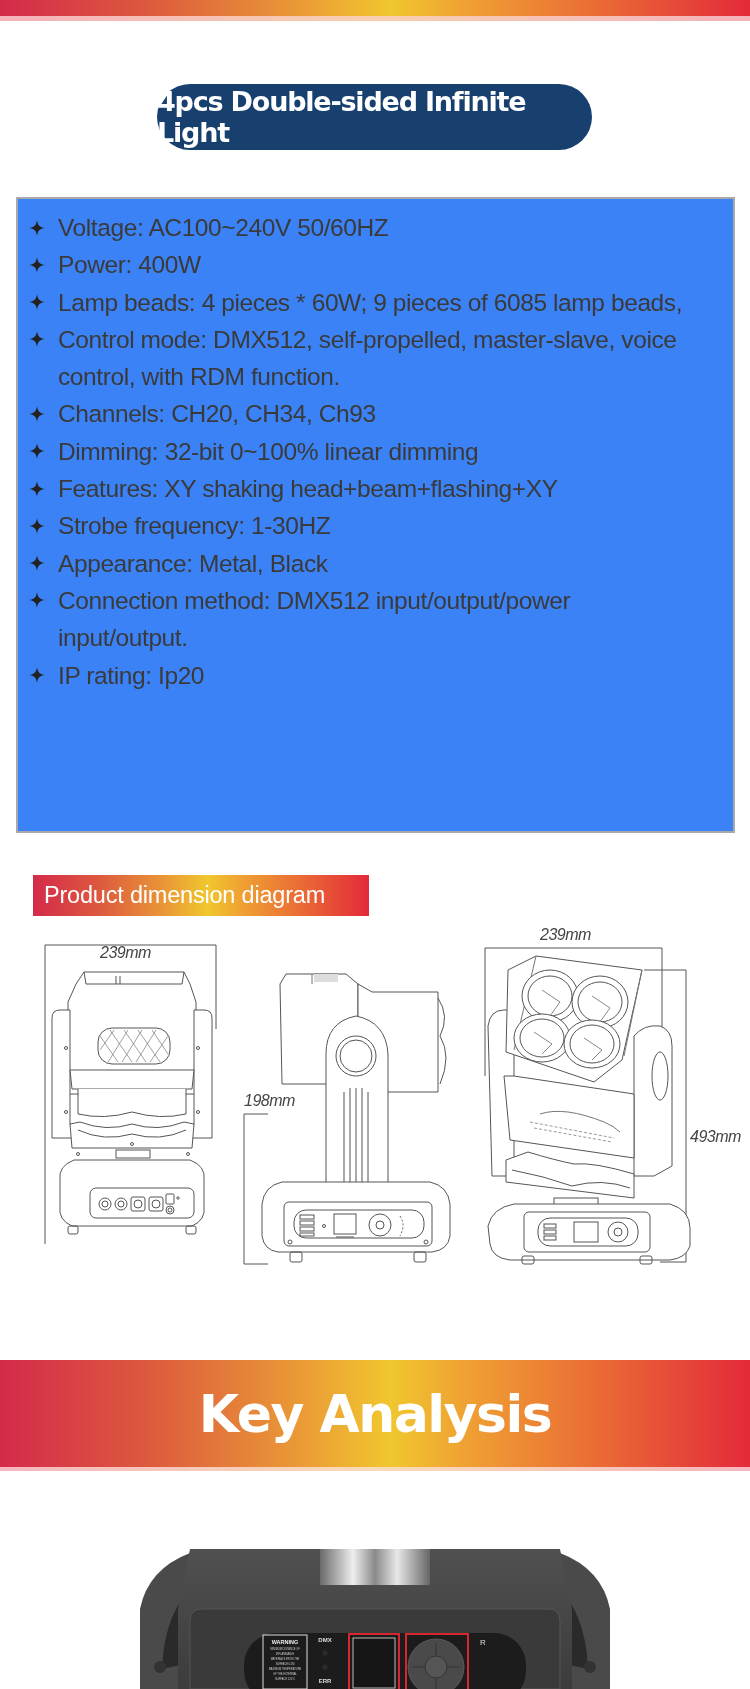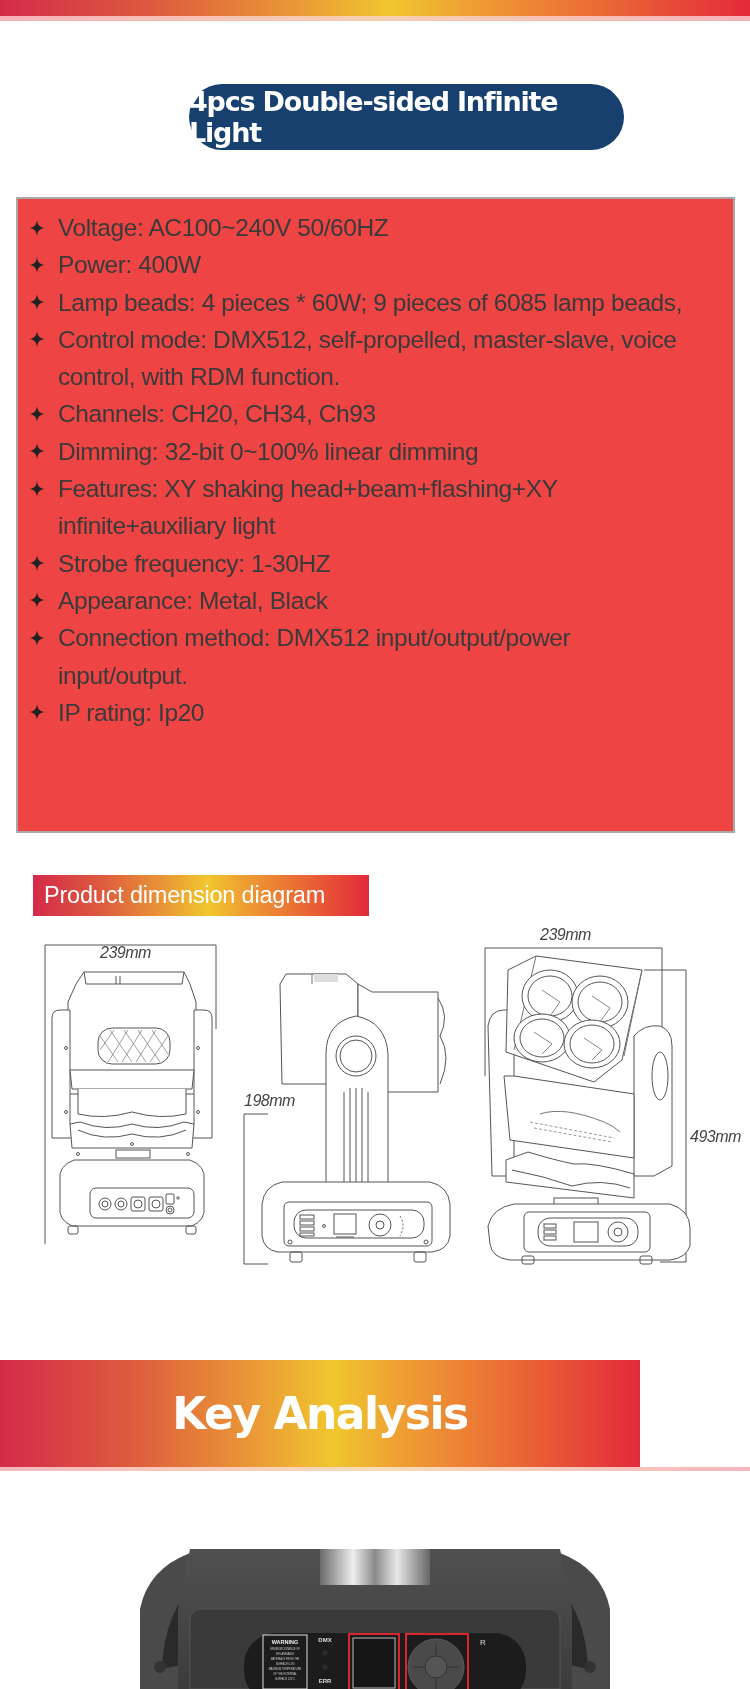--- a/index.html
+++ b/index.html
@@ -14,27 +14,27 @@
   .top-bar { position: absolute; left: 0; top: 0; width: 750px; height: 16px; }
   .top-bar-fade { position: absolute; left: 0; top: 16px; width: 750px; height: 5px;
     background: linear-gradient(90deg, #f3a4ad 0%, #f7c6a2 50%, #f3a4ad 100%); opacity: .85; }
 
   
   .title-pill {
     position: absolute; left: 157px; top: 84px; width: 435px; height: 66px;
     background: #17406f; border-radius: 33px;
     display: flex; align-items: center; justify-content: center;
     color: #fff; font-family: "DejaVu Sans", sans-serif; font-weight: bold;
-    font-size: 27px; letter-spacing: -1.2px; margin-left: 32px;
+    font-size: 27px; letter-spacing: -1.2px;
   }
 
   
   .spec-box {
     position: absolute; left: 16px; top: 197px; width: 719px; height: 636px;
-    border: 2px solid #a9a9a9; background: #ef4444;
+    border: 2px solid #a9a9a9; background: #3b82f6;
   }
   .spec-list { list-style: none; position: absolute; left: 0; top: 10px; width: 100%; }
   .spec-item {
     position: relative; padding-left: 40px; padding-right: 10px;
     font-family: "Liberation Sans Narrow", "Liberation Sans", sans-serif;
     font-size: 24.5px; line-height: 37.3px; color: #3a3a3a; letter-spacing: -0.4px;
   }
   .spec-item .bullet {
     position: absolute; left: 9px; top: 0; width: 20px; height: 37px;
     display: flex; align-items: center; justify-content: center; color: #222;
@@ -47,24 +47,24 @@
     display: flex; align-items: center; padding-left: 11px;
     color: #fff; font-size: 23.5px; font-family: "Liberation Sans", sans-serif; letter-spacing: -0.2px;
   }
 
   
   .drawing { position: absolute; }
   .dim-label { position: absolute; font-size: 16px; color: #444; font-family: "Liberation Sans", sans-serif; letter-spacing: -0.5px; font-style: italic; }
 
   
   .ka-banner {
-    position: absolute; left: 0; top: 1360px; width: 640px; height: 107px;
+    position: absolute; left: 0; top: 1360px; width: 750px; height: 107px;
     display: flex; align-items: center; justify-content: center;
     color: #fff; font-family: "DejaVu Sans", sans-serif; font-weight: bold;
-    font-size: 44px; letter-spacing: -1.5px;
+    font-size: 52px; letter-spacing: -1.5px;
   }
   .ka-fade { position: absolute; left: 0; top: 1467px; width: 750px; height: 4px;
     background: linear-gradient(90deg, #f3a4ad 0%, #f7d3a5 50%, #f3a4ad 100%); opacity: .8; }
 
   
   .photo { position: absolute; left: 140px; top: 1549px; width: 470px; height: 140px; overflow: hidden; }
 </style>
 </head>
 <body>
 
@@ -124,21 +124,20 @@
         </span>
         <div>Dimming: 32-bit 0~100% linear dimming</div>
       </li>
       <li class="spec-item">
         <span class="bullet">
           <svg viewBox="0 0 16 16">
             <path d="M8 0 C8.6 5.2 10.8 7.4 16 8 C10.8 8.6 8.6 10.8 8 16 C7.4 10.8 5.2 8.6 0 8 C5.2 7.4 7.4 5.2 8 0 Z" fill="#222"></path>
           </svg>
         </span>
         <div>Features: XY shaking head+beam+flashing+XY</div>
-        <div>infinite+auxiliary light</div>
       </li>
       <li class="spec-item">
         <span class="bullet">
           <svg viewBox="0 0 16 16">
             <path d="M8 0 C8.6 5.2 10.8 7.4 16 8 C10.8 8.6 8.6 10.8 8 16 C7.4 10.8 5.2 8.6 0 8 C5.2 7.4 7.4 5.2 8 0 Z" fill="#222"></path>
           </svg>
         </span>
         <div>Strobe frequency: 1-30HZ</div>
       </li>
       <li class="spec-item">

